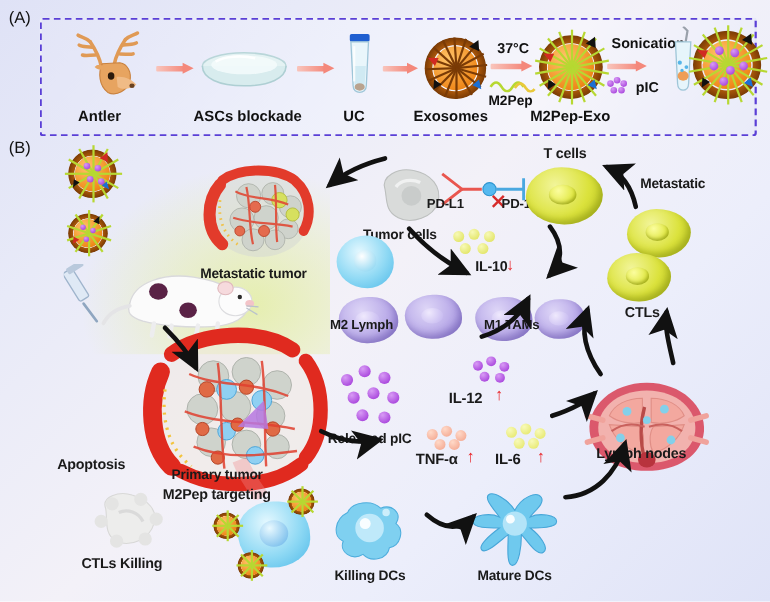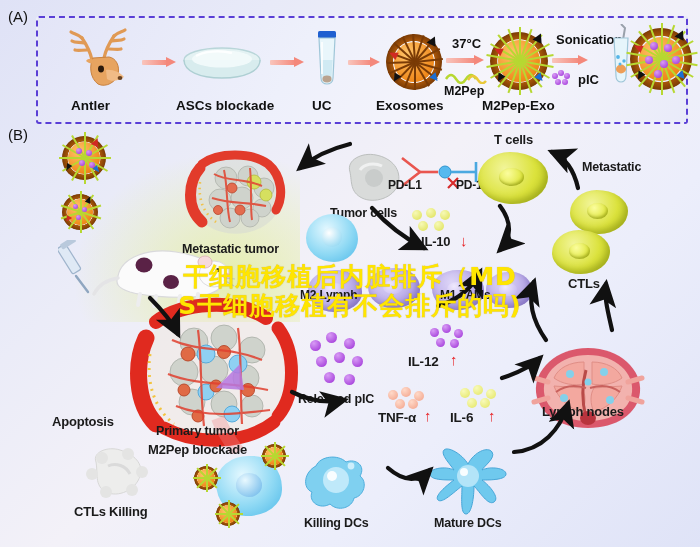--- a/index.html
+++ b/index.html
@@ -434,21 +434,21 @@
     </div>
     <div class="lbl" style="left:568px;top:154px;font-size:13px;">CTLs</div>
 
     <div style="position:absolute;left:412px;top:86px;width:46px;height:26px;">
       <div class="cytodot" style="left:0;top:2px;width:10px;height:10px;background:radial-gradient(circle at 35% 30%,#f7f9b6,#dde053);"></div>
       <div class="cytodot" style="left:14px;top:0;width:10px;height:10px;background:radial-gradient(circle at 35% 30%,#f7f9b6,#dde053);"></div>
       <div class="cytodot" style="left:28px;top:2px;width:10px;height:10px;background:radial-gradient(circle at 35% 30%,#f7f9b6,#dde053);"></div>
       <div class="cytodot" style="left:6px;top:13px;width:10px;height:10px;background:radial-gradient(circle at 35% 30%,#f7f9b6,#dde053);"></div>
       <div class="cytodot" style="left:22px;top:13px;width:10px;height:10px;background:radial-gradient(circle at 35% 30%,#f7f9b6,#dde053);"></div>
     </div>
-    <div class="lbl" style="left:421px;top:112px;font-size:13px;">IL-10</div>
+    <div class="lbl" style="left:432px;top:112px;font-size:13px;">IL-10</div>
     <div class="lbl red" style="left:460px;top:110px;font-size:15px;">↓</div>
 
     <div class="cell macro" style="left:308px;top:148px;width:54px;height:42px;">
         <div class="nuc"></div>
       </div>
     <div class="cell macro" style="left:368px;top:146px;width:52px;height:40px;">
         <div class="nuc"></div>
       </div>
     <div class="cell macro" style="left:432px;top:148px;width:52px;height:40px;">
         <div class="nuc"></div>
@@ -584,21 +584,21 @@
             <circle cx="60" cy="28" r="6"></circle>
           <circle cx="50" cy="46" r="6"></circle>
             <circle cx="24" cy="48" r="6"></circle>
             <circle cx="10" cy="30" r="6"></circle>
         </g>
         <path d="M26 22 C34 18 44 22 48 30" stroke="#dadada" stroke-width="3" fill="none"></path>
       </svg>
     </div>
     <div class="lbl" style="left:74px;top:382px;font-size:13px;">CTLs Killing</div>
 
-    <div class="lbl" style="left:148px;top:320px;font-size:13px;">M2Pep blockade</div>
+    <div class="lbl" style="left:148px;top:320px;font-size:13px;">M2Pep targeting</div>
     <div class="cell dcell" style="left:216px;top:334px;width:66px;height:60px;border-radius:50% 44% 54% 46%/46% 54% 44% 56%;">
       <div class="nuc" style="background:radial-gradient(circle at 35% 30%,#e9f9ff,#64b3e8);"></div>
     </div>
     <div class="exo" style="left:262px;top:322px;width:24px;height:24px;">
       <div class="shell"></div>
         <div class="core"></div>
       <div class="pep" style="transform:rotate(0deg)"></div>
         <div class="pep" style="transform:rotate(45deg)"></div>
       <div class="pep" style="transform:rotate(90deg)"></div>
         <div class="pep" style="transform:rotate(135deg)"></div>
@@ -687,18 +687,14 @@
       <path d="M546 340 C532 320 528 300 534 282"></path>
 
       <path d="M612 330 C608 312 604 298 606 284"></path>
 
       <path d="M150 298 C162 310 172 322 178 334"></path>
 
       <path d="M500 206 C512 222 512 238 500 250"></path>
     </g>
   </svg>
 
-  <div id="wm">
-    <div>干细胞移植后内脏排斥（MD</div>
-    <div>S干细胞移植有不会排斥的吗)</div>
-  </div>
 
 </div>
 
 </body></html>

